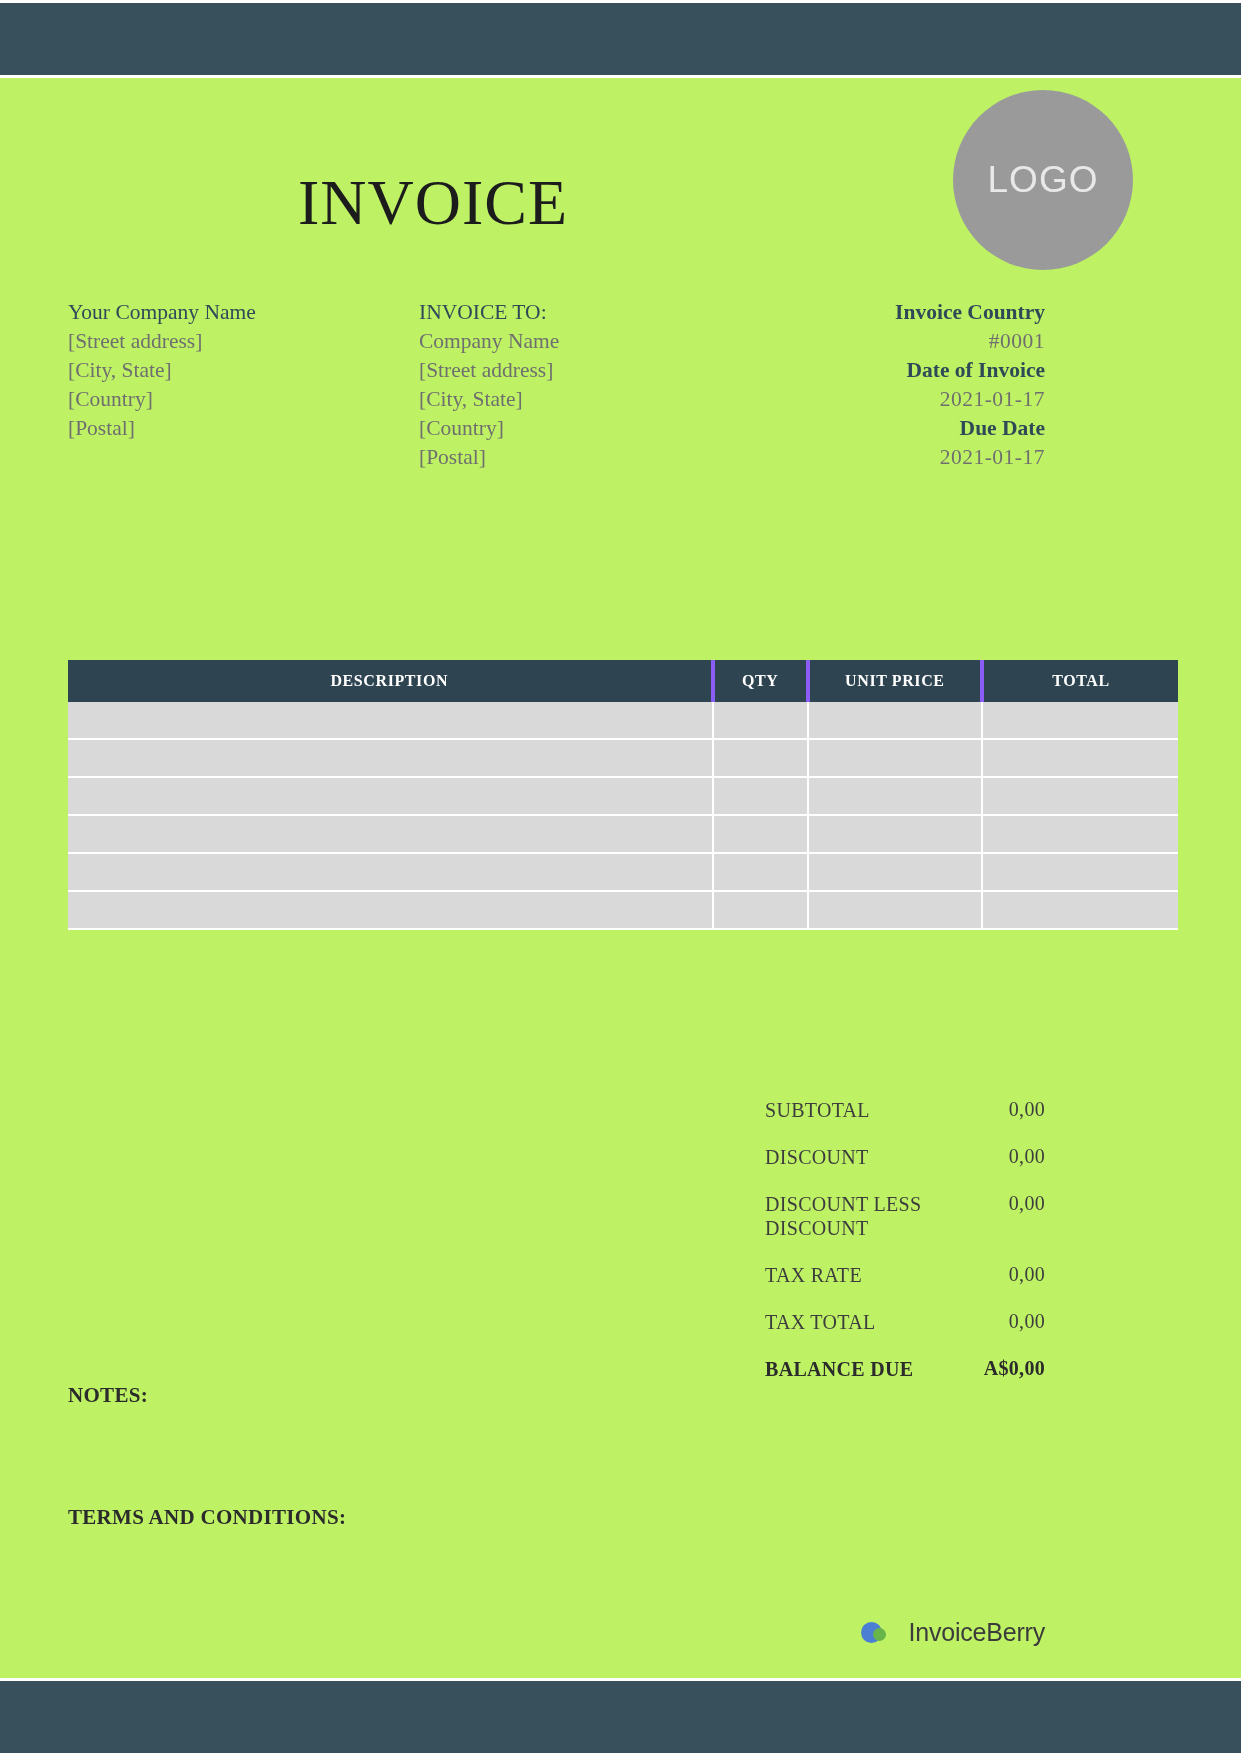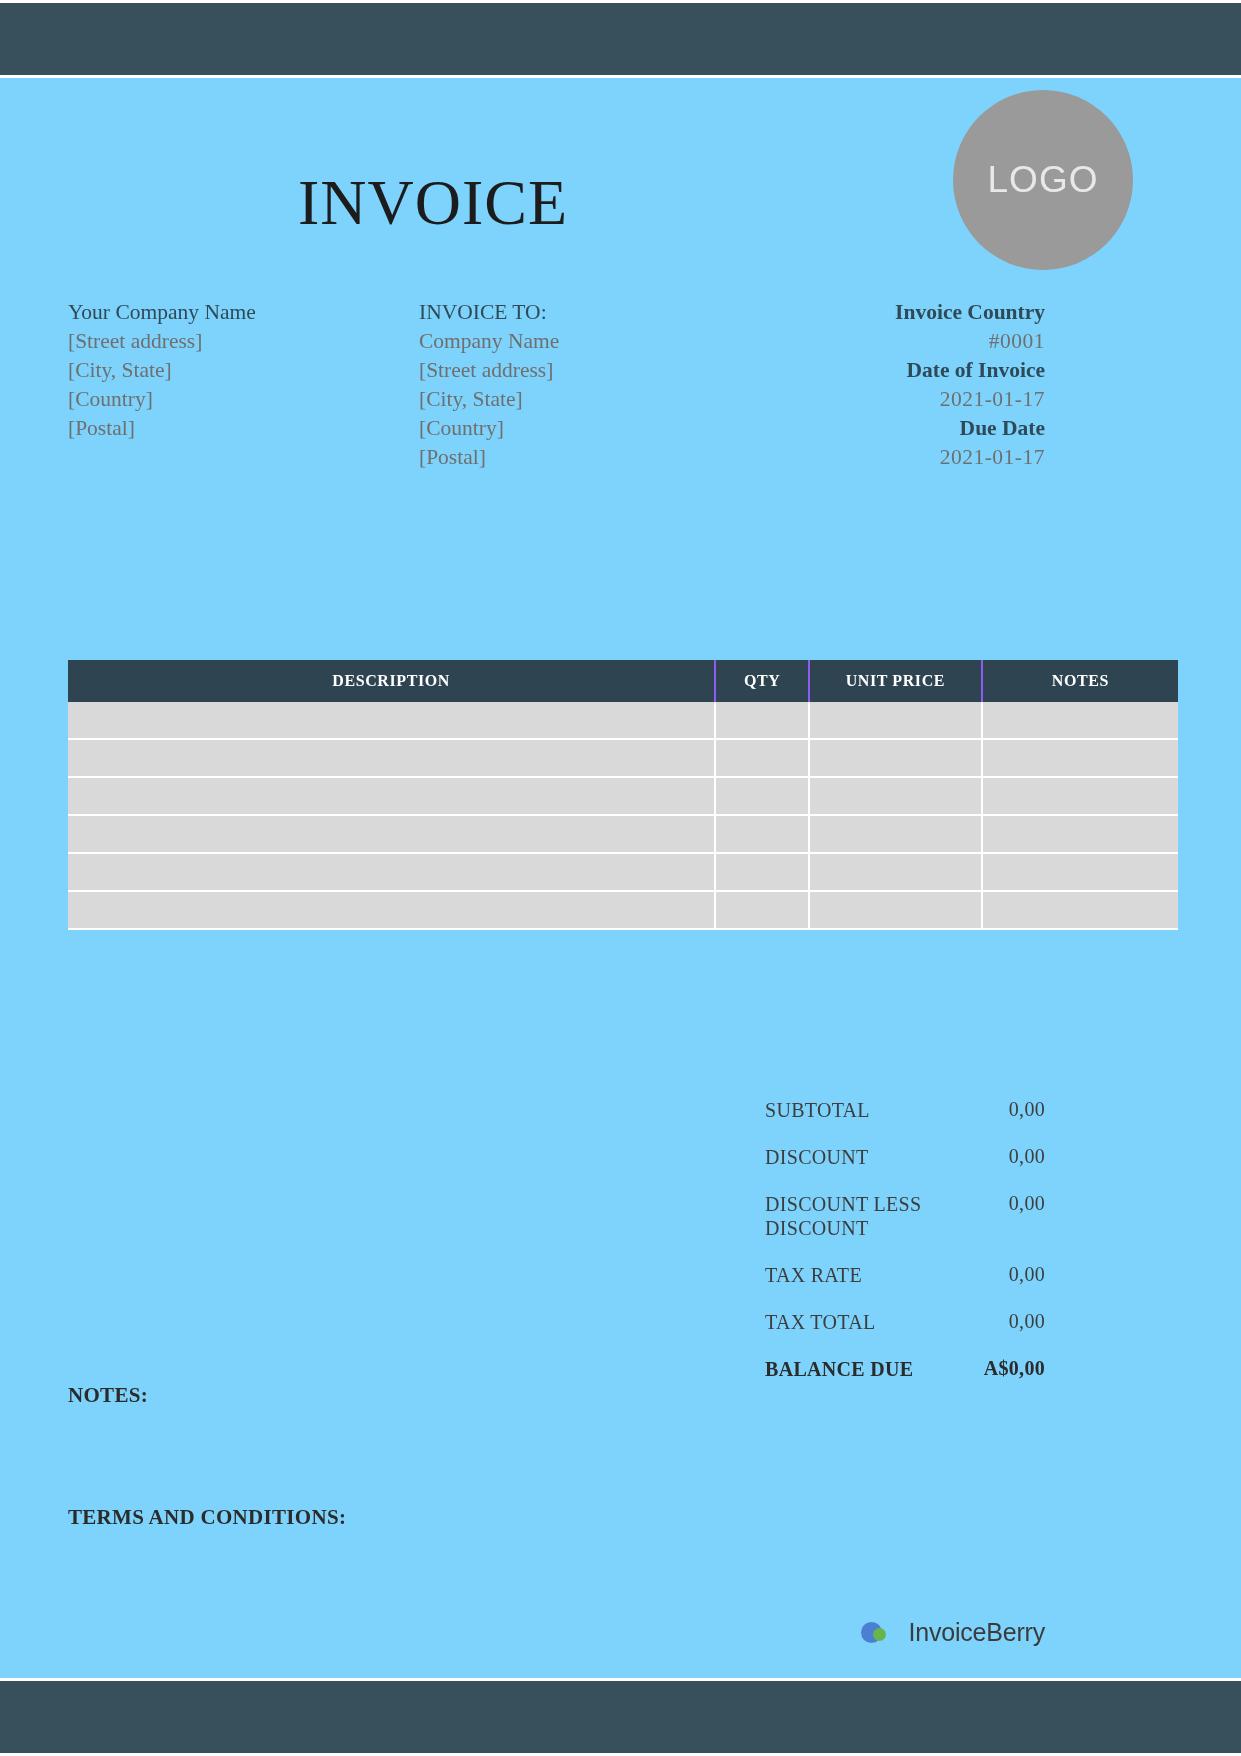--- a/index.html
+++ b/index.html
@@ -13,21 +13,21 @@
     font-family: "Liberation Serif", serif;
     color: #404040;
     position: relative;
     overflow: hidden;
   }
   .page {
     position: relative;
     width: 1241px;
     height: 1756px;
     box-sizing: border-box;
-    background: #7dd3fc;
+    background: #bef264;
   }
   
   .bar {
     position: absolute;
     left: 0;
     width: 1241px;
     background: #37505c;
     border-top: 3px solid #ffffff;
     border-bottom: 3px solid #ffffff;
     box-sizing: border-box;
@@ -116,21 +116,21 @@
     table-layout: fixed;
   }
   table.items thead th {
     background: #2e4450;
     color: #ffffff;
     font-size: 16px;
     font-weight: bold;
     letter-spacing: 0.6px;
     padding: 12px 0;
     text-align: center;
-    border-right: 2px solid #8b5cf6;
+    border-right: 4px solid #8b5cf6;
     font-family: "Liberation Serif", serif;
   }
   table.items thead th:last-child { border-right: none; }
   table.items tbody td {
     background: #d9d9d9;
     height: 34px;
     border-right: 2px solid #ffffff;
     border-bottom: 2px solid #ffffff;
   }
   table.items tbody td:last-child { border-right: none; }
@@ -257,21 +257,21 @@
 
     </div>
 
     <div class="table-wrap">
       <table class="items">
         <thead>
           <tr>
             <th style="width:53%">DESCRIPTION</th>
             <th style="width:7.5%">QTY</th>
             <th style="width:14%">UNIT PRICE</th>
-            <th style="width:16%">NOTES</th>
+            <th style="width:16%">TOTAL</th>
           </tr>
         </thead>
         <tbody>
           <tr>
             <td></td>
             <td></td>
             <td></td>
             <td></td>
           </tr>
           <tr>

